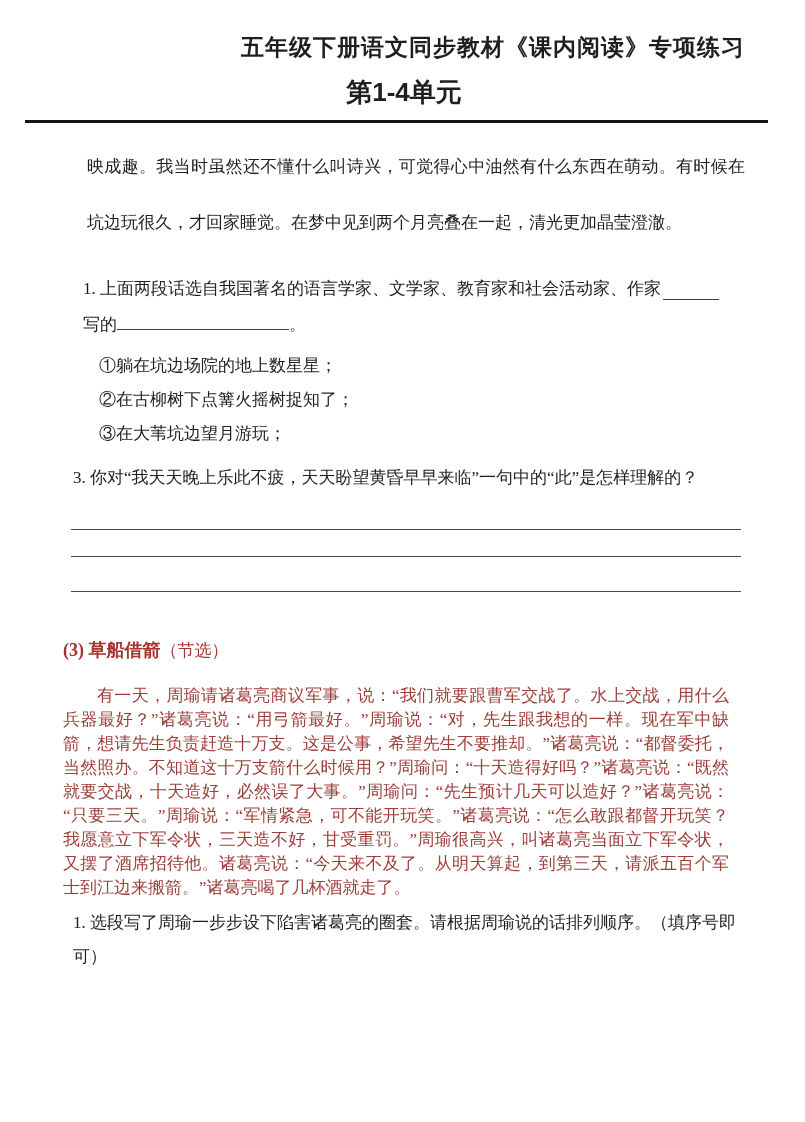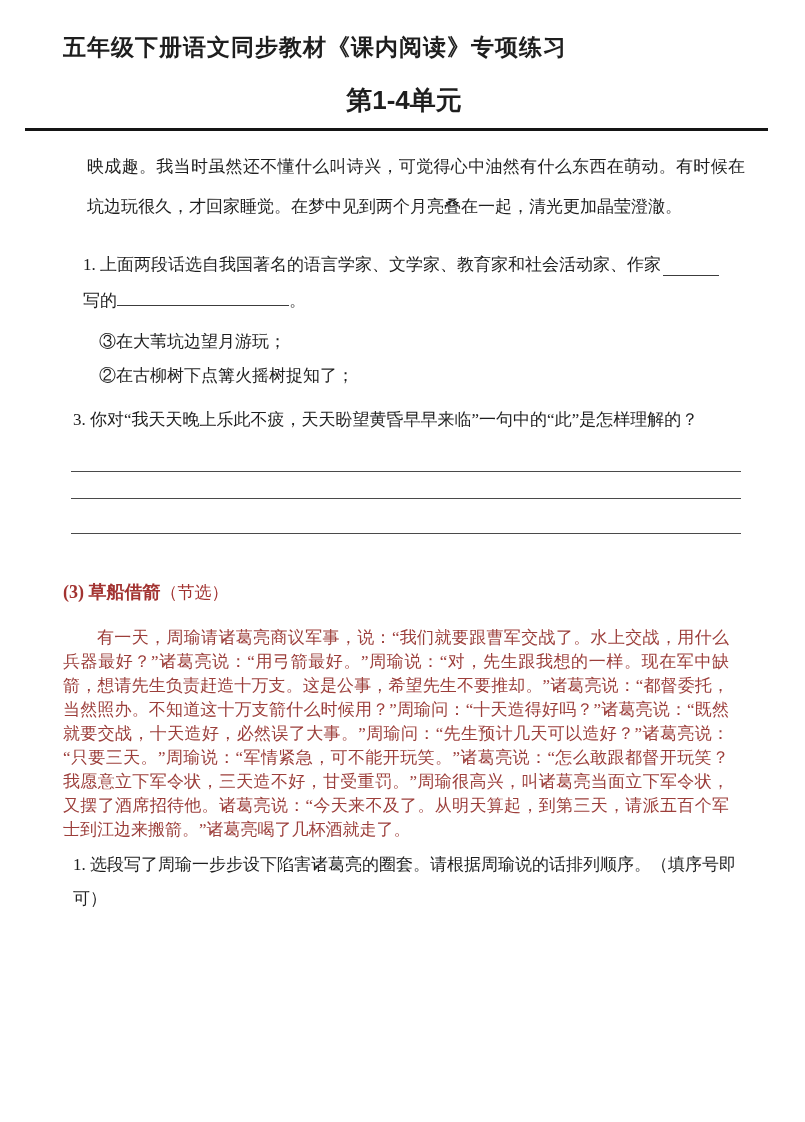--- a/index.html
+++ b/index.html
@@ -10,43 +10,43 @@
     box-sizing: border-box;
     padding: 24px 60px 0 63px;
     overflow: hidden;
     background: #ffffff;
     color: var(--text_black, #1e1e1e);
     font-family: "Liberation Serif", "DejaVu Serif", serif;
     font-size: 17px;
   }
   
   .doc-title {
-    margin: 8px 0 20px;
-    text-align: left;
+    margin: 8px 0 12px;
+    text-align: right;
     font-family: "Liberation Sans", "DejaVu Sans", sans-serif;
     font-size: 23px;
     font-weight: 800;
     letter-spacing: 1px;
   }
   .doc-subtitle {
     text-align: center;
     font-family: "Liberation Sans", "DejaVu Sans", sans-serif;
     font-size: 26px;
     font-weight: 800;
     margin-bottom: 10px;
   }
   .header-rule {
     border: 0;
     border-top: 3px solid #151515;
     margin: 0 -23px 0 -38px;
   }
   
   .intro {
     margin: 16px 0 0 24px;
-    line-height: 40px;
+    line-height: 56px;
     text-align: justify;
   }
   .q { line-height: 36px; }
   .q1 { margin: 20px 24px 0 20px; }
   .q1-line1 { display: flex; }
   .q1-line1 .txt { white-space: nowrap; text-align: center; }
   .blank-fill {
     flex: 1 1 auto;
     align-self: flex-end;
     border-bottom: 1.3px solid #3c3c3c;
@@ -109,22 +109,23 @@
     <div class="q1-line1">
       <span class="txt">1. 上面两段话选自我国著名的语言学家、文学家、教育家和社会活动家、作家</span>
       <span class="blank-fill"></span>
     </div>
     <div class="q1-line2">
       <span>写的</span><span class="blank-inline"></span><span>。</span>
     </div>
   </div>
 
   <div class="q q2">
+    <div class="opt">①躺在坑边场院的地上数星星；</div>
+    <div class="opt">②在古柳树下点篝火摇树捉知了；</div>
     <div class="opt">③在大苇坑边望月游玩；</div>
-    <div class="opt">②在古柳树下点篝火摇树捉知了；</div>
   </div>
 
   <div class="q q3">3. 你对“我天天晚上乐此不疲，天天盼望黄昏早早来临”一句中的“此”是怎样理解的？</div>
   <div class="answer-line"></div>
 
   <div class="answer-line after-q4"></div>
   <div class="answer-line last"></div>
 
   <h2 class="sec-heading">
     <span class="sec-bold">(3) 草船借箭</span><span class="sec-note">（节选）</span>

